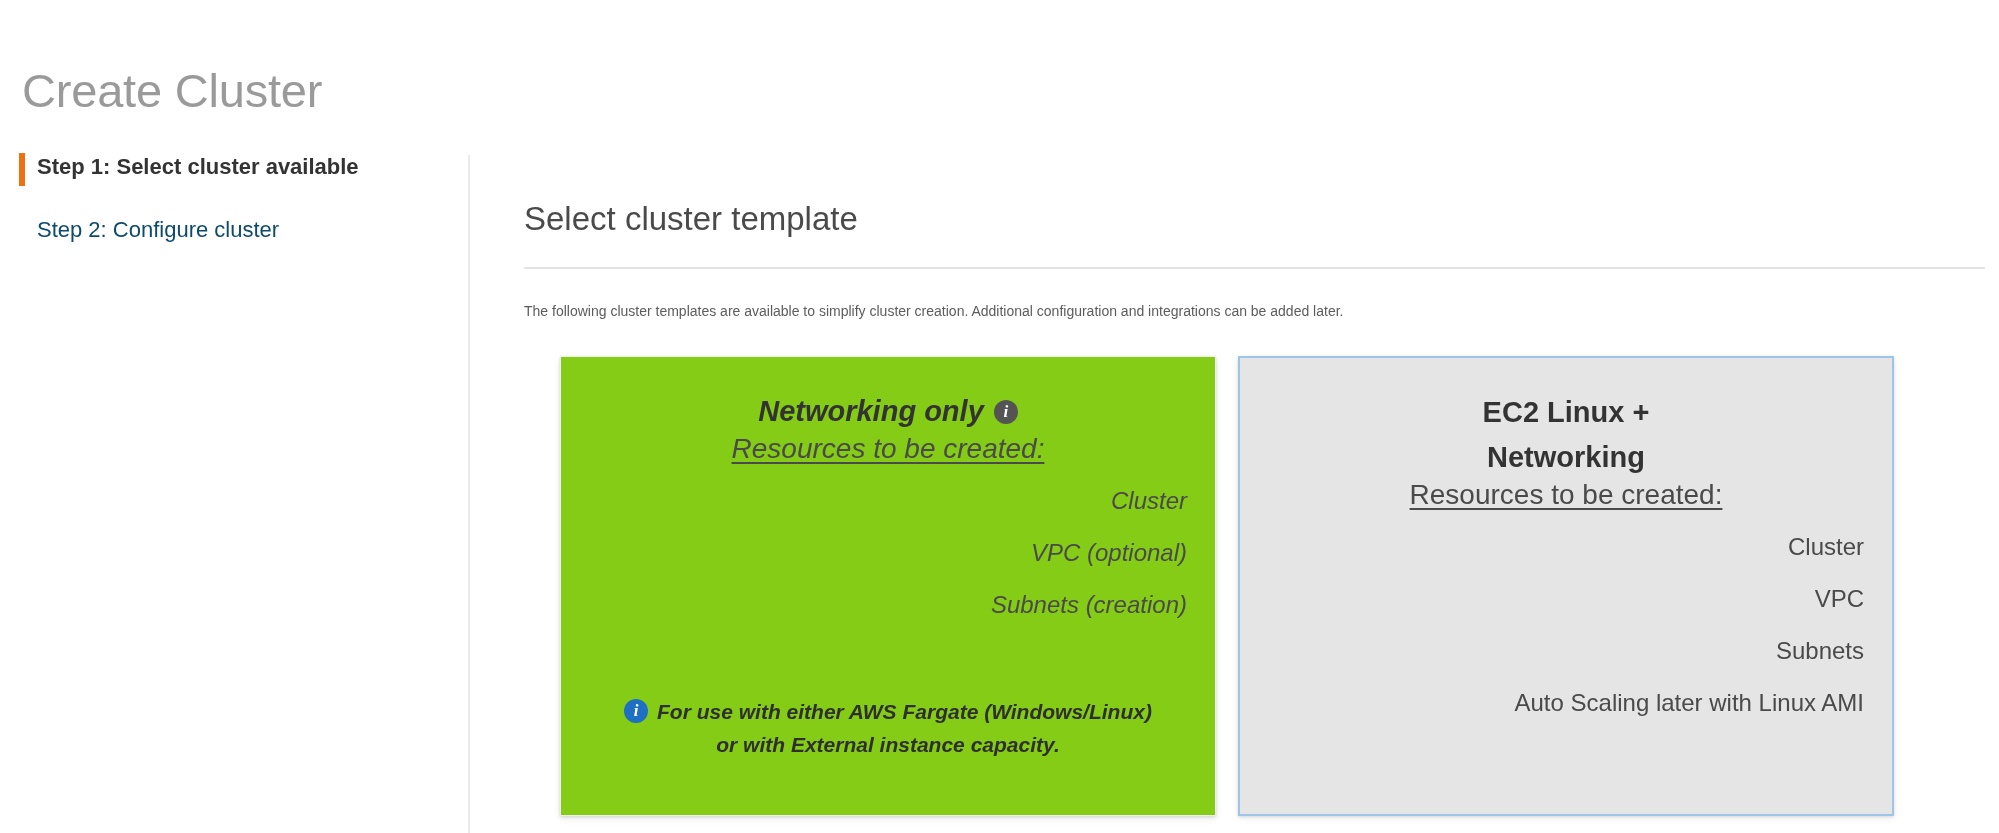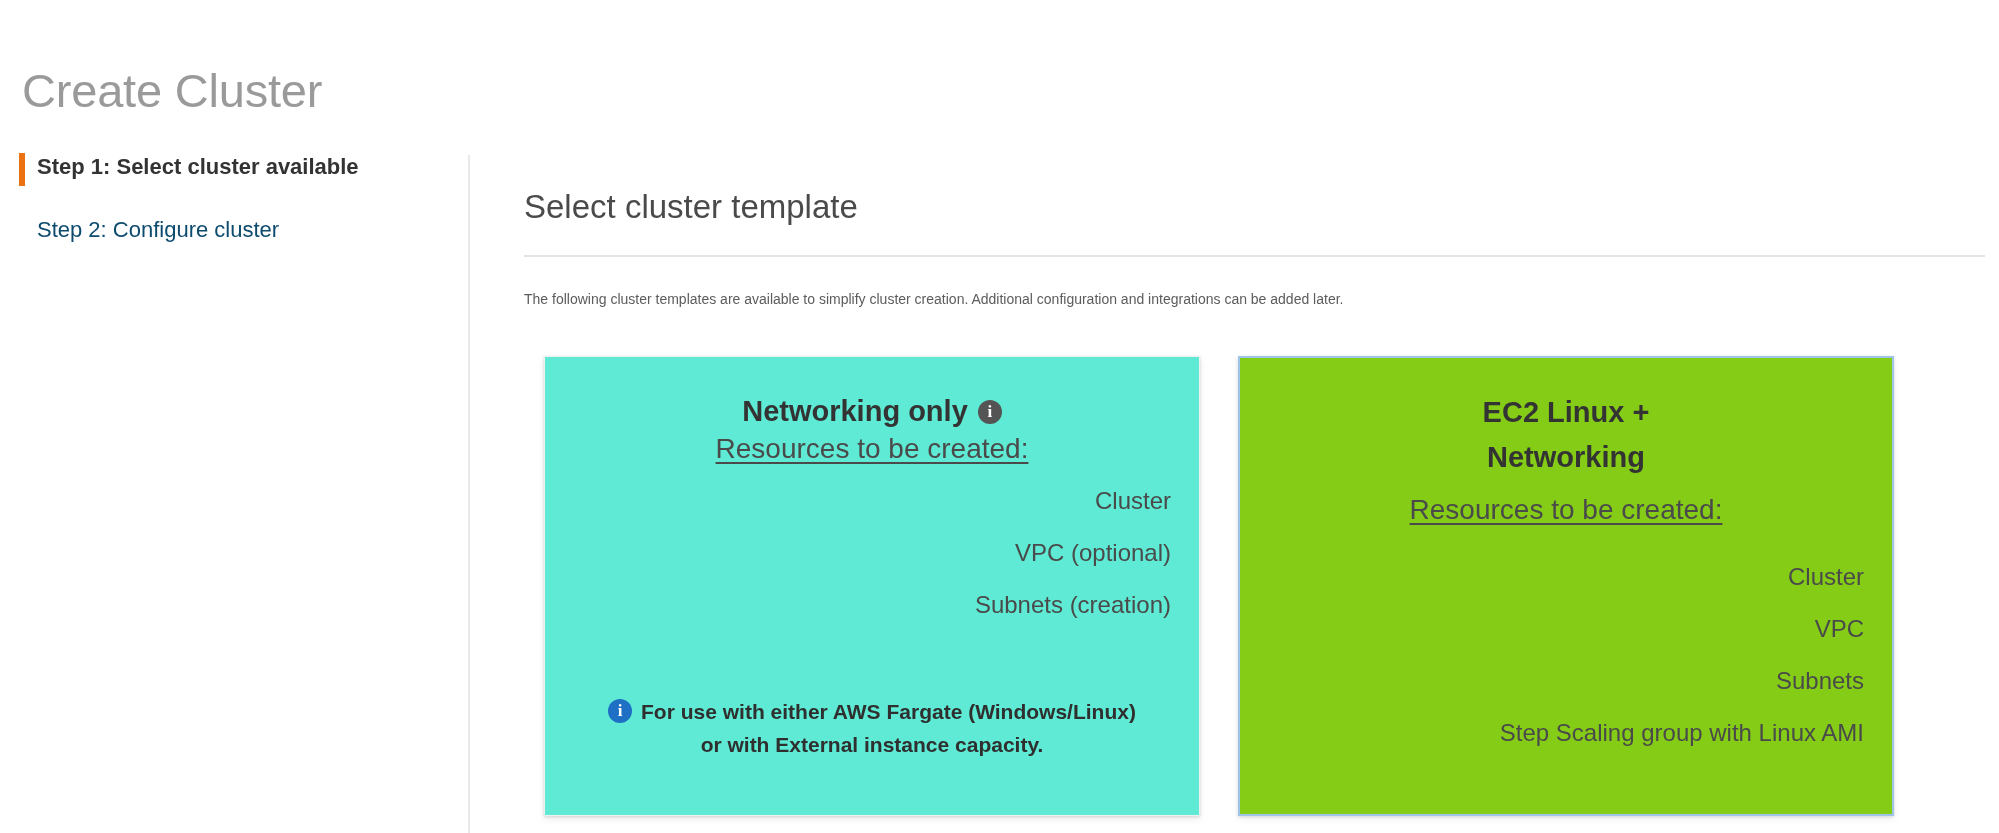--- a/index.html
+++ b/index.html
@@ -78,21 +78,21 @@
     top: 155px;
     width: 2px;
     height: 678px;
     background: #eaeaea;
   }
 
   
   .content {
     position: absolute;
     left: 524px;
-    top: 160px;
+    top: 172px;
     width: 1461px;
   }
 
   .section-title {
     font-size: 33px;
     font-weight: 400;
     color: #4a4a4a;
     line-height: 40px;
     letter-spacing: 0px;
     white-space: nowrap;
@@ -128,34 +128,34 @@
     top: 0;
     height: 460px;
     padding: 32px 28px 26px 28px;
     text-align: center;
     display: flex;
     flex-direction: column;
     align-items: center;
   }
 
   .card-networking {
-    left: 0px;
+    left: 16px;
     width: 656px;
-    background: #5eead4;
+    background: #84cc16;
     border: 1px solid #f0f0f0;
     box-shadow: 0 1px 3px rgba(0,0,0,0.14), 0 3px 8px rgba(0,0,0,0.07);
+    font-style: italic;
   }
 
   .card-ec2 {
     left: 694px;
     width: 656px;
-    background: #84cc16;
+    background: #e5e5e5;
     border: 2px solid #9ec5e8;
     box-shadow: 0 1px 3px rgba(0,0,0,0.12), 0 3px 8px rgba(0,0,0,0.06);
-    gap: 15px;
   }
 
   .card-title {
     font-size: 29px;
     font-weight: 700;
     color: #333333;
     line-height: 45px;
     display: block;
     width: 100%;
   }
@@ -295,20 +295,20 @@
         <span>EC2 Linux +</span><br>
         <span>Networking</span>
       </div>
 
       <div class="resources-label">Resources to be created:</div>
 
       <ul class="resource-list">
         <li class="resource-item">Cluster</li>
         <li class="resource-item">VPC</li>
         <li class="resource-item">Subnets</li>
-        <li class="resource-item">Step Scaling group with Linux AMI</li>
+        <li class="resource-item">Auto Scaling later with Linux AMI</li>
       </ul>
 
     </div>
 
   </div>
 
 </div>
 
 </body></html>

